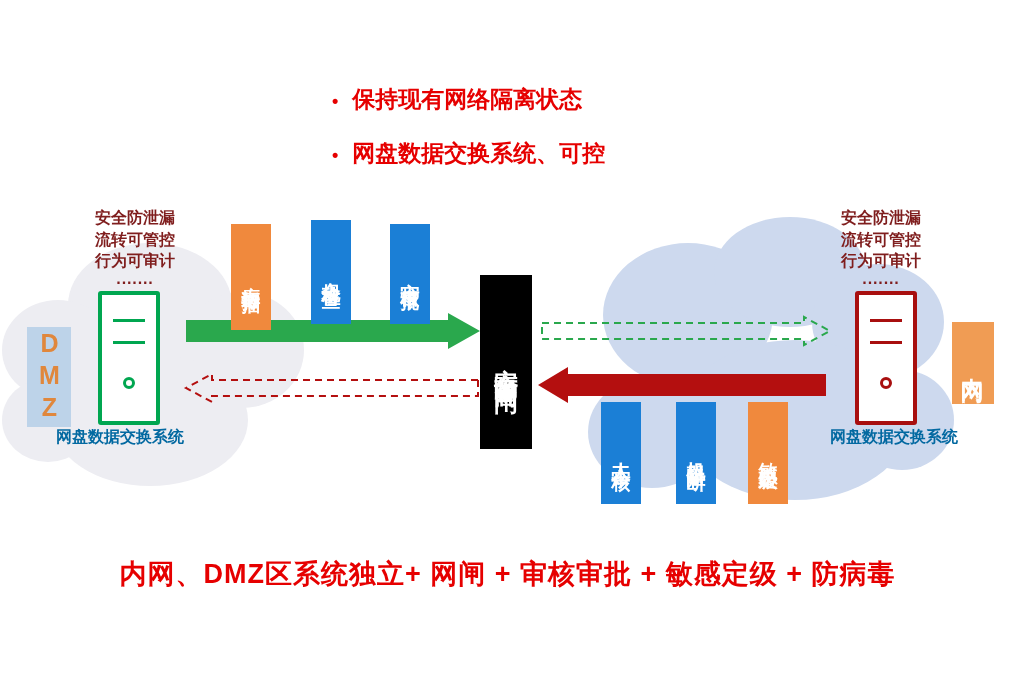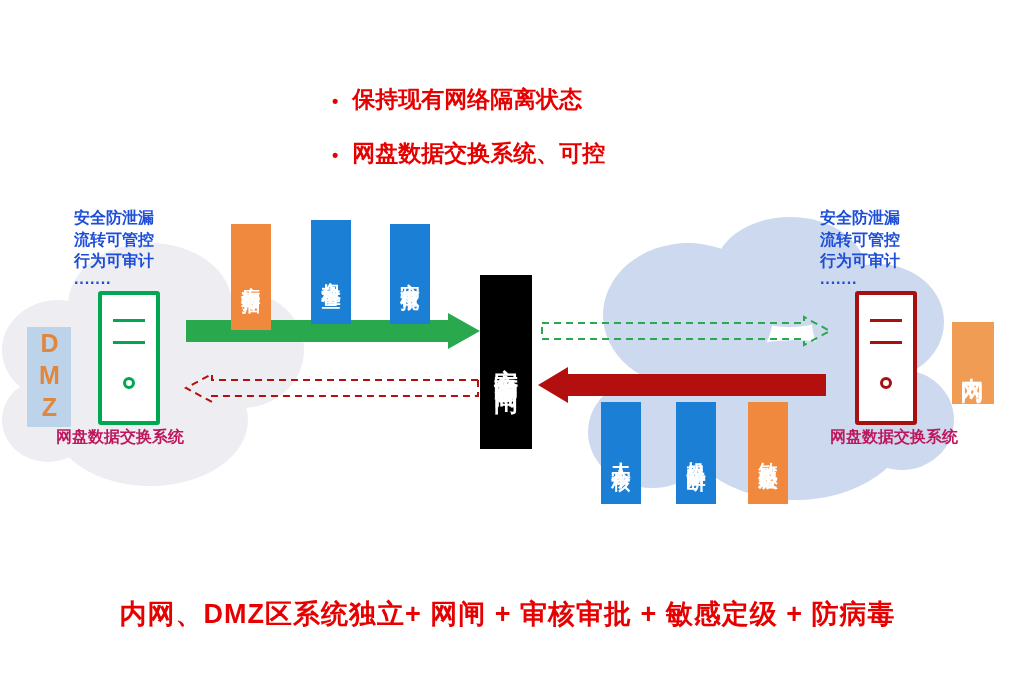--- a/index.html
+++ b/index.html
@@ -6,27 +6,27 @@
   html,body { background:#ffffff; font-family:"Liberation Sans","DejaVu Sans",sans-serif; }
   .stage { position:relative; width:1015px; height:675px; background:#ffffff; overflow:hidden; }
 
   .bg-svg { position:absolute; left:0; top:0; }
 
   .bullet { position:absolute; left:332px; display:flex; align-items:baseline; gap:14px;
             color:#e60000; font-weight:bold; font-size:23px; }
   .bullet .dot { font-size:18px; }
 
   .caption { position:absolute; top:556px; left:0; width:100%; text-align:center;
-             color:#e60000; font-weight:bold; font-size:27px; letter-spacing:1px;margin-top:40px; }
+             color:#e60000; font-weight:bold; font-size:27px; letter-spacing:1px; }
 
-  .features { position:absolute; width:122px; text-align:left; color:#1d4ed8;
+  .features { position:absolute; width:122px; text-align:center; color:#7f1d1d;
               font-weight:bold; font-size:16px; line-height:1.35; white-space:pre-line; }
 
   .syslabel { position:absolute; width:176px; text-align:center; font-weight:bold;
-              font-size:16px; color:#be185d; }
+              font-size:16px; color:#0369a1; }
 
   .server { position:absolute; width:62px; height:134px; background:#ffffff; border-radius:3px; }
   .server.green { border:4px solid #00a650; }
   .server.red   { border:4px solid #a80f0f; }
   .sline { position:absolute; left:11px; right:11px; height:3px; }
   .sline.l1 { top:24px; } .sline.l2 { top:46px; }
   .server.green .sline { background:#00a650; }
   .server.red   .sline { background:#a80f0f; }
   .sdot { position:absolute; width:12px; height:12px; border-radius:50%;
           left:50%; transform:translateX(-50%); top:82px; }

